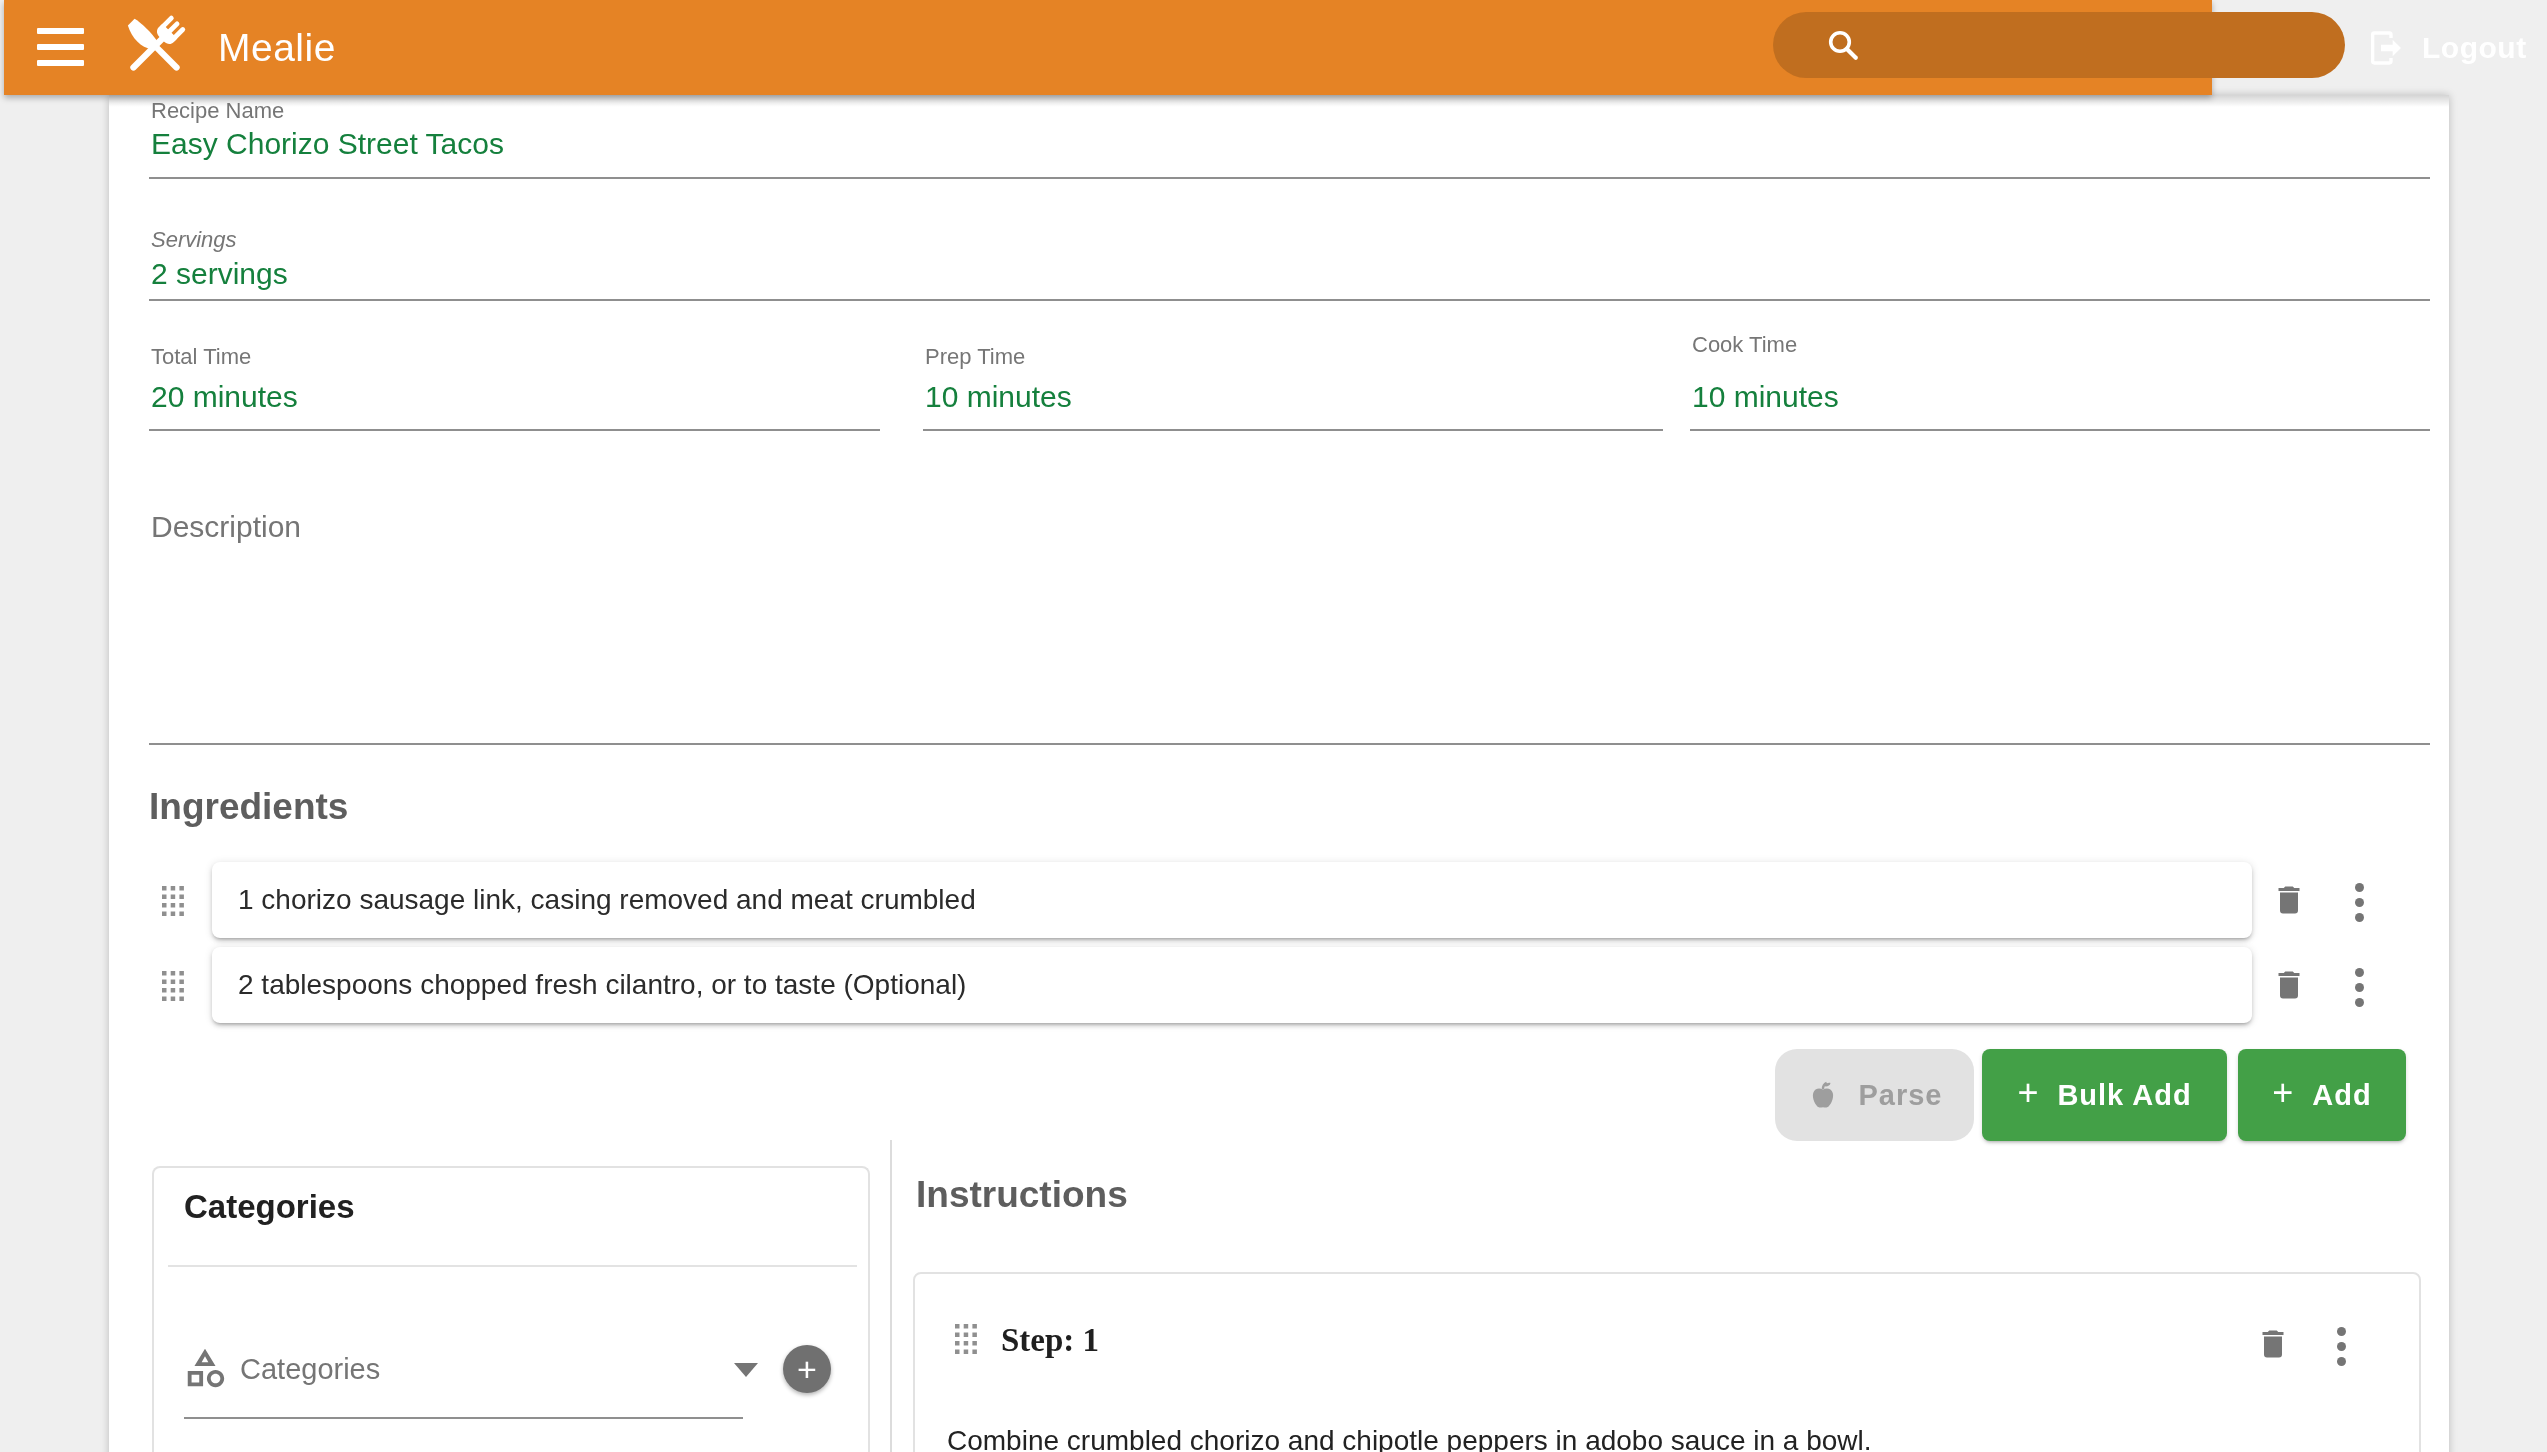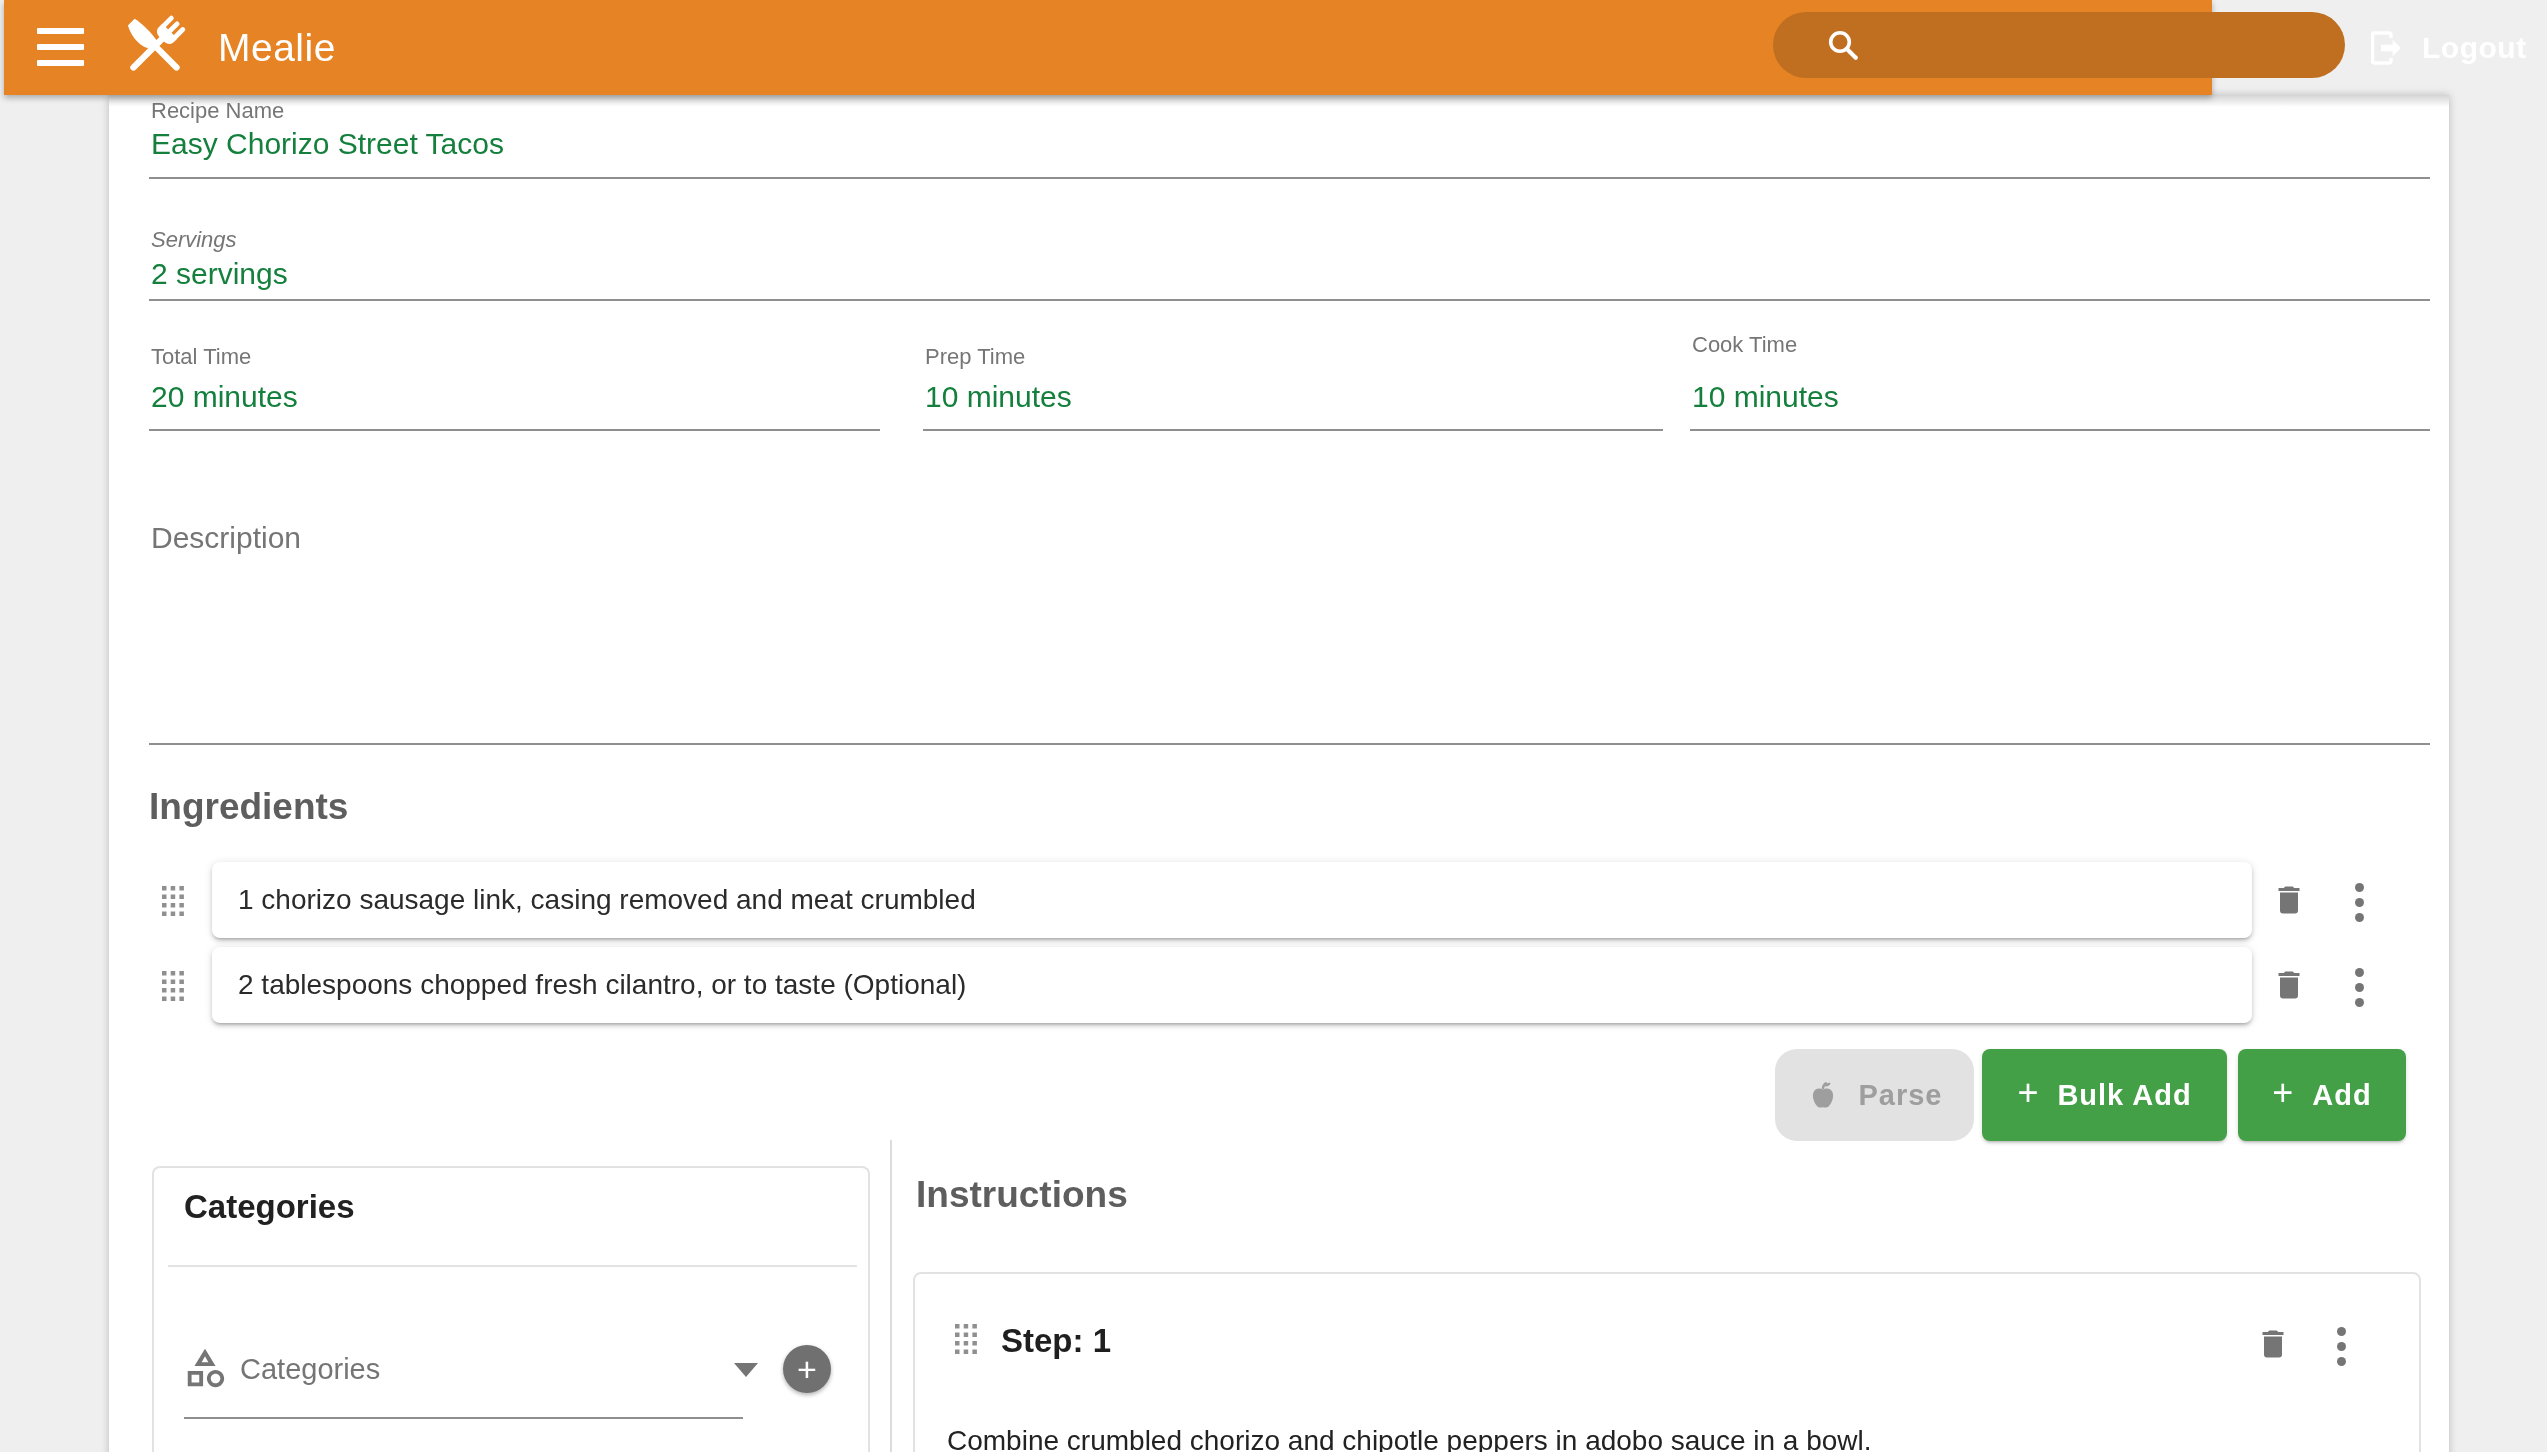--- a/index.html
+++ b/index.html
@@ -33,21 +33,21 @@
                background:#fff; box-shadow:0 0 8px rgba(0,0,0,.22); z-index:1; }
   .card-top-shadow { position:absolute; left:109px; top:95px; width:2340px; height:12px; z-index:2;
                      background:linear-gradient(to bottom, rgba(0,0,0,.17), rgba(0,0,0,0)); }
   #app > .fg { z-index:3; }
 
   
   .f-label { position:absolute; font-size:22px; color:#767676; z-index:3; }
   .f-value { position:absolute; font-size:30px; color:#15803d; z-index:3; background:transparent;
              border:none; outline:none; font-family:inherit; width:1194px; }
   .f-line  { position:absolute; height:2px; background:#8f8f8f; z-index:3; }
-  .desc-label { position:absolute; left:151px; top:521px; font-size:30px; color:#757575; z-index:3; }
+  .desc-label { position:absolute; left:151px; top:510px; font-size:30px; color:#757575; z-index:3; }
 
   .section-heading { position:absolute; font-size:37px; font-weight:700; color:#5e5e5e; z-index:3; }
 
   
   .ing-row-field { position:absolute; left:212px; width:2040px; height:76px; background:#fff;
                    border-radius:8px; z-index:3;
                    box-shadow:0 3px 3px -2px rgba(0,0,0,.2), 0 3px 4px 0 rgba(0,0,0,.14), 0 1px 8px 0 rgba(0,0,0,.12);
                    display:flex; align-items:center; padding:0 26px; }
   .ing-row-field input { border:none; outline:none; width:100%; font-size:28px; color:#2b2b2b;
                          font-family:inherit; background:transparent; }
@@ -80,21 +80,21 @@
   .cat-caret { position:absolute; left:580px; top:195px; width:0; height:0;
                border-left:12px solid transparent; border-right:12px solid transparent;
                border-top:14px solid #757575; }
   .cat-fab { position:absolute; left:629px; top:177px; width:48px; height:48px; border-radius:50%;
              background:#707070; border:none; color:#fff; font-size:34px; line-height:44px;
              text-align:center; cursor:pointer; box-shadow:0 2px 4px rgba(0,0,0,.3); }
   .cat-underline { position:absolute; left:30px; top:249px; width:559px; height:2px; background:#8f8f8f; }
 
   .step-card { position:absolute; left:913px; top:1272px; width:1508px; height:299px;
                background:#fff; border:2px solid #e2e2e2; border-radius:8px; z-index:3; }
-  .step-title { position:absolute; left:86px; top:48px; font-size:33px; font-weight:700; color:#1f1f1f; }
+  .step-title { position:absolute; left:86px; top:48px; font-size:33px; font-weight:700; color:#1f1f1f;font-family:Liberation Serif, serif; }
   .step-text { position:absolute; left:32px; top:147px; width:1423px; font-size:28px; color:#222;
                line-height:40px; border:none; outline:none; font-family:inherit; resize:none;
                background:transparent; height:139px; }
 </style>
 </head>
 <body>
 
 <div id="app">
 
   <header class="appbar">

